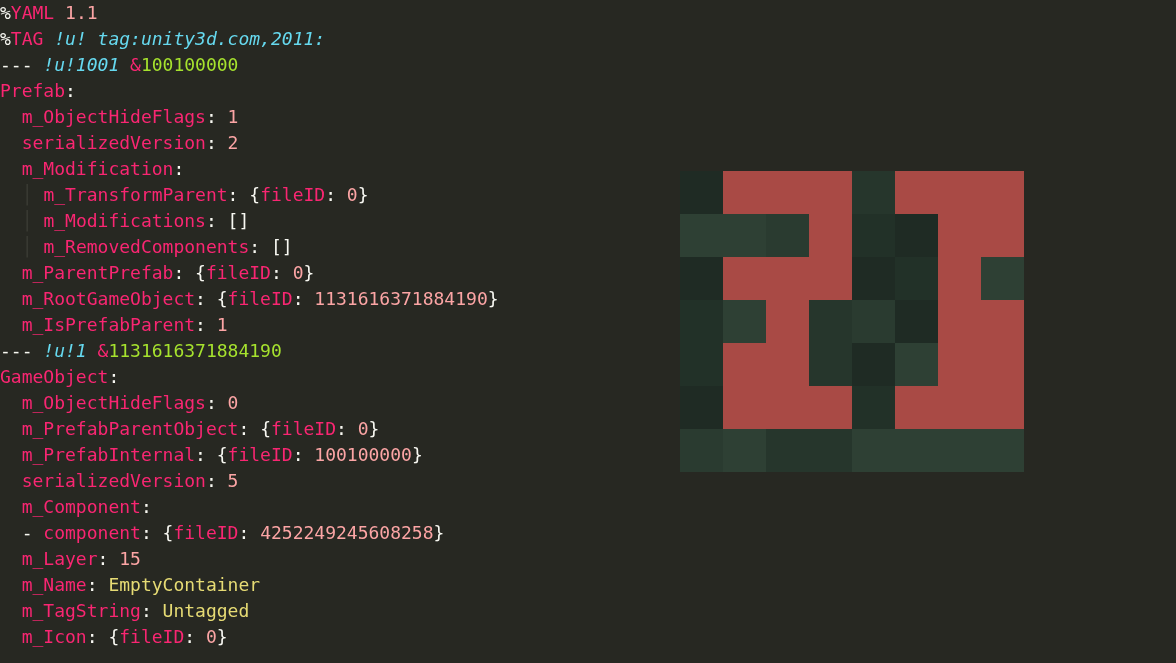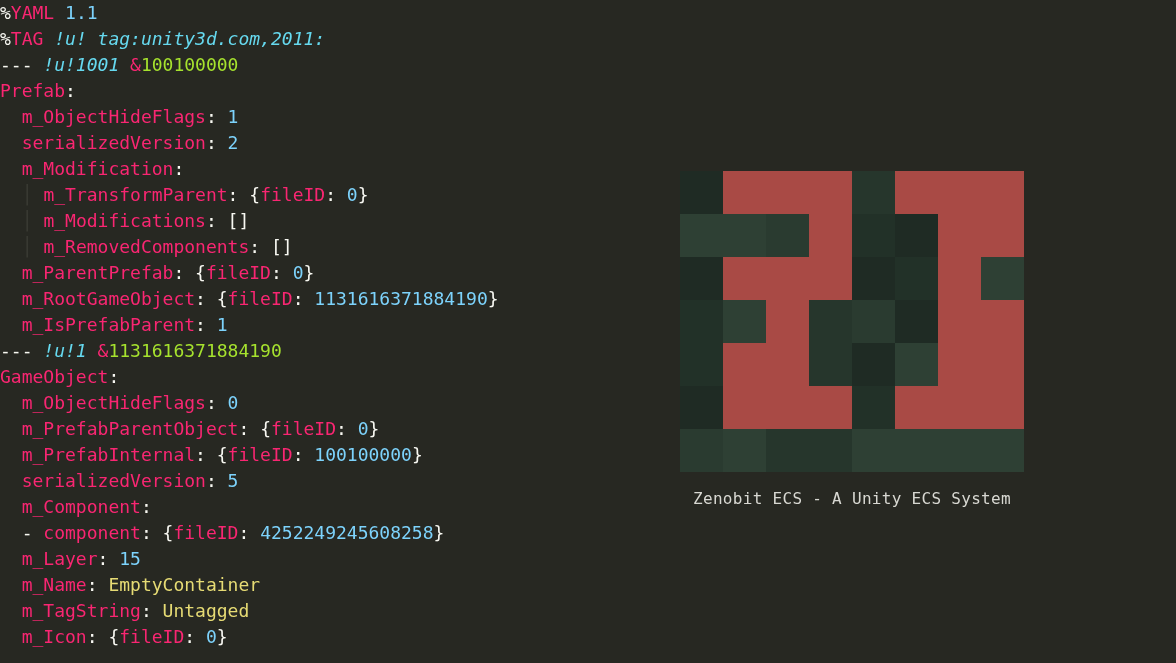--- a/index.html
+++ b/index.html
@@ -46,21 +46,21 @@
     margin-top: 14px;
     text-align: center;
     color: #d8d8d2;
     font-size: 16px;
     letter-spacing: 0.3px;
   }
 
   
   .tk-white   { color: #f8f8f2; }
   .tk-pink    { color: #f92672; }
-  .tk-purple  { color: #7dd3fc; }
+  .tk-purple  { color: #fca5a5; }
   .tk-blue    { color: #66d9ef; font-style: italic; }
   .tk-green   { color: #a6e22e; }
   .tk-yellow  { color: #e6db74; }
   .indent-bar { color: #3b3c35; }
 </style>
 </head>
 <body>
 
 <div class="root">
   <div class="code-pane" id="code-pane"><div class="code-line"><span class="tk-white">%</span><span class="tk-pink">YAML</span><span class="tk-white"> </span><span class="tk-purple">1.1</span></div><div class="code-line"><span class="tk-white">%</span><span class="tk-pink">TAG</span><span class="tk-white"> </span><span class="tk-blue">!u!</span><span class="tk-white"> </span><span class="tk-blue">tag:unity3d.com,2011:</span></div><div class="code-line"><span class="tk-white">--- </span><span class="tk-blue">!u!1001</span><span class="tk-white"> </span><span class="tk-pink">&amp;</span><span class="tk-green">100100000</span></div><div class="code-line"><span class="tk-pink">Prefab</span><span class="tk-white">:</span></div><div class="code-line"><span class="tk-white">  </span><span class="tk-pink">m_ObjectHideFlags</span><span class="tk-white">: </span><span class="tk-purple">1</span></div><div class="code-line"><span class="tk-white">  </span><span class="tk-pink">serializedVersion</span><span class="tk-white">: </span><span class="tk-purple">2</span></div><div class="code-line"><span class="tk-white">  </span><span class="tk-pink">m_Modification</span><span class="tk-white">:</span></div><div class="code-line"><span class="tk-white">  </span><span class="indent-bar">│ </span><span class="tk-pink">m_TransformParent</span><span class="tk-white">: </span><span class="tk-white">{</span><span class="tk-pink">fileID</span><span class="tk-white">: </span><span class="tk-purple">0</span><span class="tk-white">}</span></div><div class="code-line"><span class="tk-white">  </span><span class="indent-bar">│ </span><span class="tk-pink">m_Modifications</span><span class="tk-white">: []</span></div><div class="code-line"><span class="tk-white">  </span><span class="indent-bar">│ </span><span class="tk-pink">m_RemovedComponents</span><span class="tk-white">: []</span></div><div class="code-line"><span class="tk-white">  </span><span class="tk-pink">m_ParentPrefab</span><span class="tk-white">: </span><span class="tk-white">{</span><span class="tk-pink">fileID</span><span class="tk-white">: </span><span class="tk-purple">0</span><span class="tk-white">}</span></div><div class="code-line"><span class="tk-white">  </span><span class="tk-pink">m_RootGameObject</span><span class="tk-white">: </span><span class="tk-white">{</span><span class="tk-pink">fileID</span><span class="tk-white">: </span><span class="tk-purple">1131616371884190</span><span class="tk-white">}</span></div><div class="code-line"><span class="tk-white">  </span><span class="tk-pink">m_IsPrefabParent</span><span class="tk-white">: </span><span class="tk-purple">1</span></div><div class="code-line"><span class="tk-white">--- </span><span class="tk-blue">!u!1</span><span class="tk-white"> </span><span class="tk-pink">&amp;</span><span class="tk-green">1131616371884190</span></div><div class="code-line"><span class="tk-pink">GameObject</span><span class="tk-white">:</span></div><div class="code-line"><span class="tk-white">  </span><span class="tk-pink">m_ObjectHideFlags</span><span class="tk-white">: </span><span class="tk-purple">0</span></div><div class="code-line"><span class="tk-white">  </span><span class="tk-pink">m_PrefabParentObject</span><span class="tk-white">: </span><span class="tk-white">{</span><span class="tk-pink">fileID</span><span class="tk-white">: </span><span class="tk-purple">0</span><span class="tk-white">}</span></div><div class="code-line"><span class="tk-white">  </span><span class="tk-pink">m_PrefabInternal</span><span class="tk-white">: </span><span class="tk-white">{</span><span class="tk-pink">fileID</span><span class="tk-white">: </span><span class="tk-purple">100100000</span><span class="tk-white">}</span></div><div class="code-line"><span class="tk-white">  </span><span class="tk-pink">serializedVersion</span><span class="tk-white">: </span><span class="tk-purple">5</span></div><div class="code-line"><span class="tk-white">  </span><span class="tk-pink">m_Component</span><span class="tk-white">:</span></div><div class="code-line"><span class="tk-white">  - </span><span class="tk-pink">component</span><span class="tk-white">: </span><span class="tk-white">{</span><span class="tk-pink">fileID</span><span class="tk-white">: </span><span class="tk-purple">4252249245608258</span><span class="tk-white">}</span></div><div class="code-line"><span class="tk-white">  </span><span class="tk-pink">m_Layer</span><span class="tk-white">: </span><span class="tk-purple">15</span></div><div class="code-line"><span class="tk-white">  </span><span class="tk-pink">m_Name</span><span class="tk-white">: </span><span class="tk-yellow">EmptyContainer</span></div><div class="code-line"><span class="tk-white">  </span><span class="tk-pink">m_TagString</span><span class="tk-white">: </span><span class="tk-yellow">Untagged</span></div><div class="code-line"><span class="tk-white">  </span><span class="tk-pink">m_Icon</span><span class="tk-white">: </span><span class="tk-white">{</span><span class="tk-pink">fileID</span><span class="tk-white">: </span><span class="tk-purple">0</span><span class="tk-white">}</span></div></div>
@@ -117,16 +117,15 @@
           <div class="cell" style="background:#a94a45"></div>
           <div class="cell" style="background:#2a3b30"></div>
           <div class="cell" style="background:#2e4034"></div>
           <div class="cell" style="background:#26362c"></div>
           <div class="cell" style="background:#26362c"></div>
           <div class="cell" style="background:#2e4034"></div>
           <div class="cell" style="background:#2e4034"></div>
           <div class="cell" style="background:#2e4034"></div>
           <div class="cell" style="background:#2e4034"></div>
         </div>
-      <div class="logo-caption">Zenobit ECS - A Unity ECS System</div>
     </div>
   </div>
 </div>
 
 </body></html>

